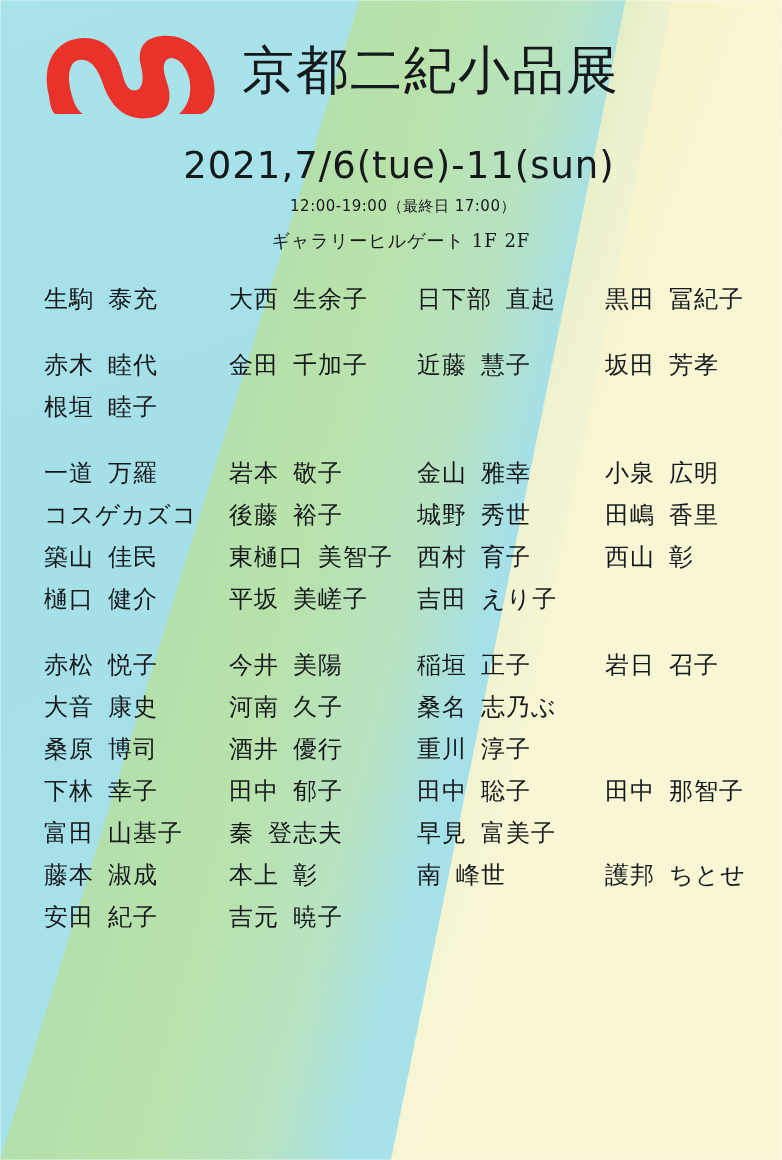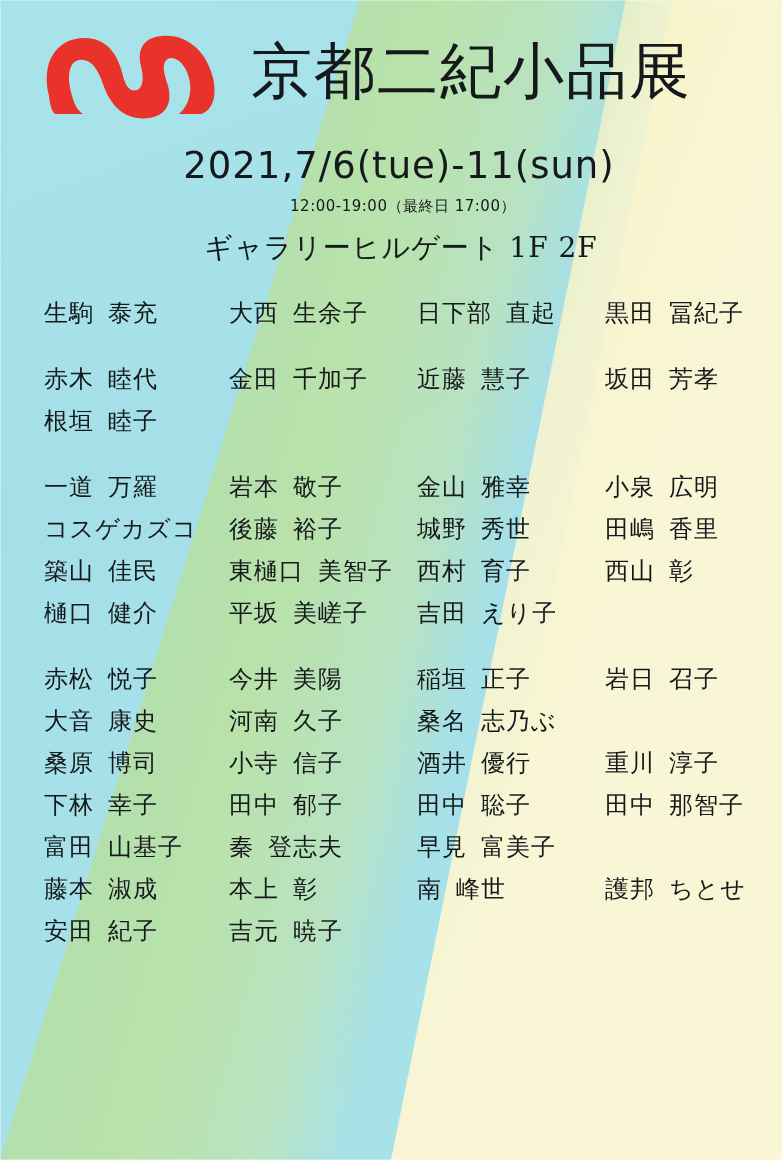--- a/index.html
+++ b/index.html
@@ -86,26 +86,26 @@
   .logo-wrap {
     width: 210px;
     height: 108px;
     display: flex;
     align-items: center;
     justify-content: center;
     flex: none;
   }
   .logo-wrap svg { display: block; }
   .title {
-    font-size: 61px;
+    font-size: 52px;
     line-height: 1;
     letter-spacing: 2px;
     font-weight: 500;
     white-space: nowrap;
-    margin-left: 15px;
+    margin-left: 6px;
     font-family: "DejaVu Serif", "Liberation Serif", serif;
   }
 
   .dates {
     text-align: center;
     font-size: 37px;
     letter-spacing: 1px;
     margin-top: 26px;
     font-family: "DejaVu Sans", "Liberation Sans", sans-serif;
     font-weight: 400;
@@ -114,21 +114,21 @@
   .hours {
     text-align: center;
     font-size: 15px;
     margin-top: 10px;
     letter-spacing: 0.5px;
     font-family: "DejaVu Sans", "Liberation Sans", sans-serif;
     padding-left: 24px;
   }
   .venue {
     text-align: center;
-    font-size: 28px;
+    font-size: 18px;
     margin-top: 13px;
     letter-spacing: 1px;
     font-family: "DejaVu Serif", "Liberation Serif", serif;
     padding-left: 20px;
   }
 
   
   .names {
     margin-top: 30px;
     padding: 0 40px 0 44px;
@@ -355,24 +355,20 @@
               <span class="surname">桑名</span>
               <span class="given">志乃ぶ</span>
             </div>
           </div>
           <div class="name-row">
             <div class="name-cell">
               <span class="surname">桑原</span>
               <span class="given">博司</span>
             </div>
             <div class="name-cell">
-              <span class="surname">小寺</span>
-              <span class="given">信子</span>
-            </div>
-            <div class="name-cell">
               <span class="surname">酒井</span>
               <span class="given">優行</span>
             </div>
             <div class="name-cell">
               <span class="surname">重川</span>
               <span class="given">淳子</span>
             </div>
           </div>
           <div class="name-row">
             <div class="name-cell">

